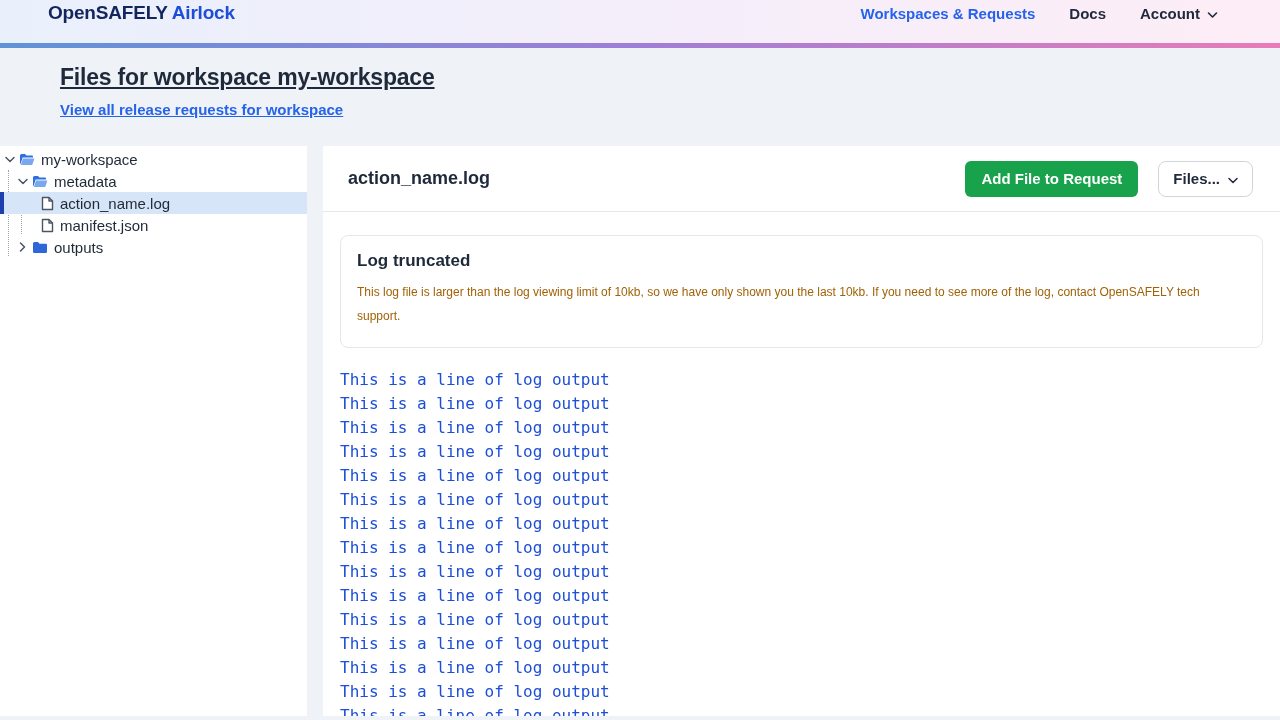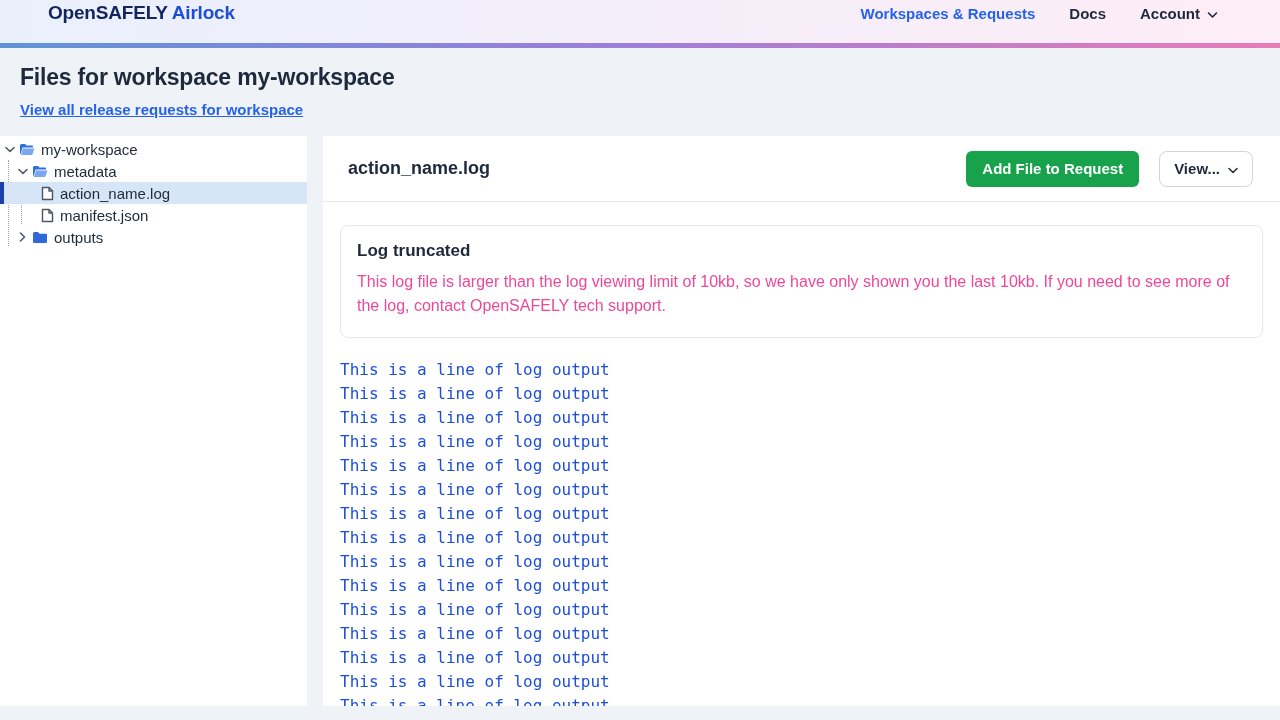--- a/index.html
+++ b/index.html
@@ -31,21 +31,21 @@
   .nav-link.active { color: #2563eb; }
   .chev-svg { display: inline-block; }
 
   
   .gradient-bar {
     height: 5px;
     background: linear-gradient(90deg, #5f93d8 0%, #9f7ed7 50%, #e87cb8 100%);
   }
 
   
-  .page-header { padding: 16px 48px 0 20px; height: 88px; }
+  .page-header { padding: 16px 48px 0 60px; height: 98px; text-decoration: underline; }
   .page-title { font-size: 23px; font-weight: 700; color: #1e293b; letter-spacing: -0.2px; }
   .page-link {
     display: inline-block; margin-top: 10px;
     font-size: 15px; font-weight: 700; color: #2563eb;
     text-decoration: underline; cursor: pointer;
   }
 
   
   .content { display: flex; height: 570px; }
 
@@ -114,21 +114,21 @@
   }
 
   .panel-body { padding: 23px 17px 0 17px; overflow: hidden; flex: 1 1 auto; }
   .notice-card {
     border: 1px solid #e5e7eb;
     border-radius: 8px;
     background: #ffffff;
     padding: 15px 16px 19px 16px;
   }
   .notice-title { font-size: 17px; font-weight: 700; color: #1e293b; margin-bottom: 9px; }
-  .notice-body { font-size: 16px; color: #ec4899; line-height: 24px; }
+  .notice-body { font-size: 12px; color: #a16207; line-height: 24px; }
 
   .log-output {
     margin-top: 20px;
     font-family: "DejaVu Sans Mono", monospace;
     font-size: 16px; line-height: 24px;
     color: #1d4ed8;
     white-space: pre;
   }
 </style>
 </head>
@@ -236,21 +236,21 @@
   </div>
 
   <div class="content-gap"></div>
 
   <div class="main-panel">
     <div class="panel-header">
       <div class="file-title">action_name.log</div>
       <div class="header-actions">
         <button class="btn-green">Add File to Request</button>
         <button class="btn-more">
-          <span>View...</span>
+          <span>Files...</span>
           <span class="chev-svg">
             <svg width="10" height="7" viewBox="0 0 10 7">
                 <polyline points="1,1.5 5,5.5 9,1.5" fill="none" stroke="#1e293b" stroke-width="1.5" stroke-linecap="round" stroke-linejoin="round"></polyline>
               </svg>
           </span>
         </button>
       </div>
     </div>
 
     <div class="panel-body">

